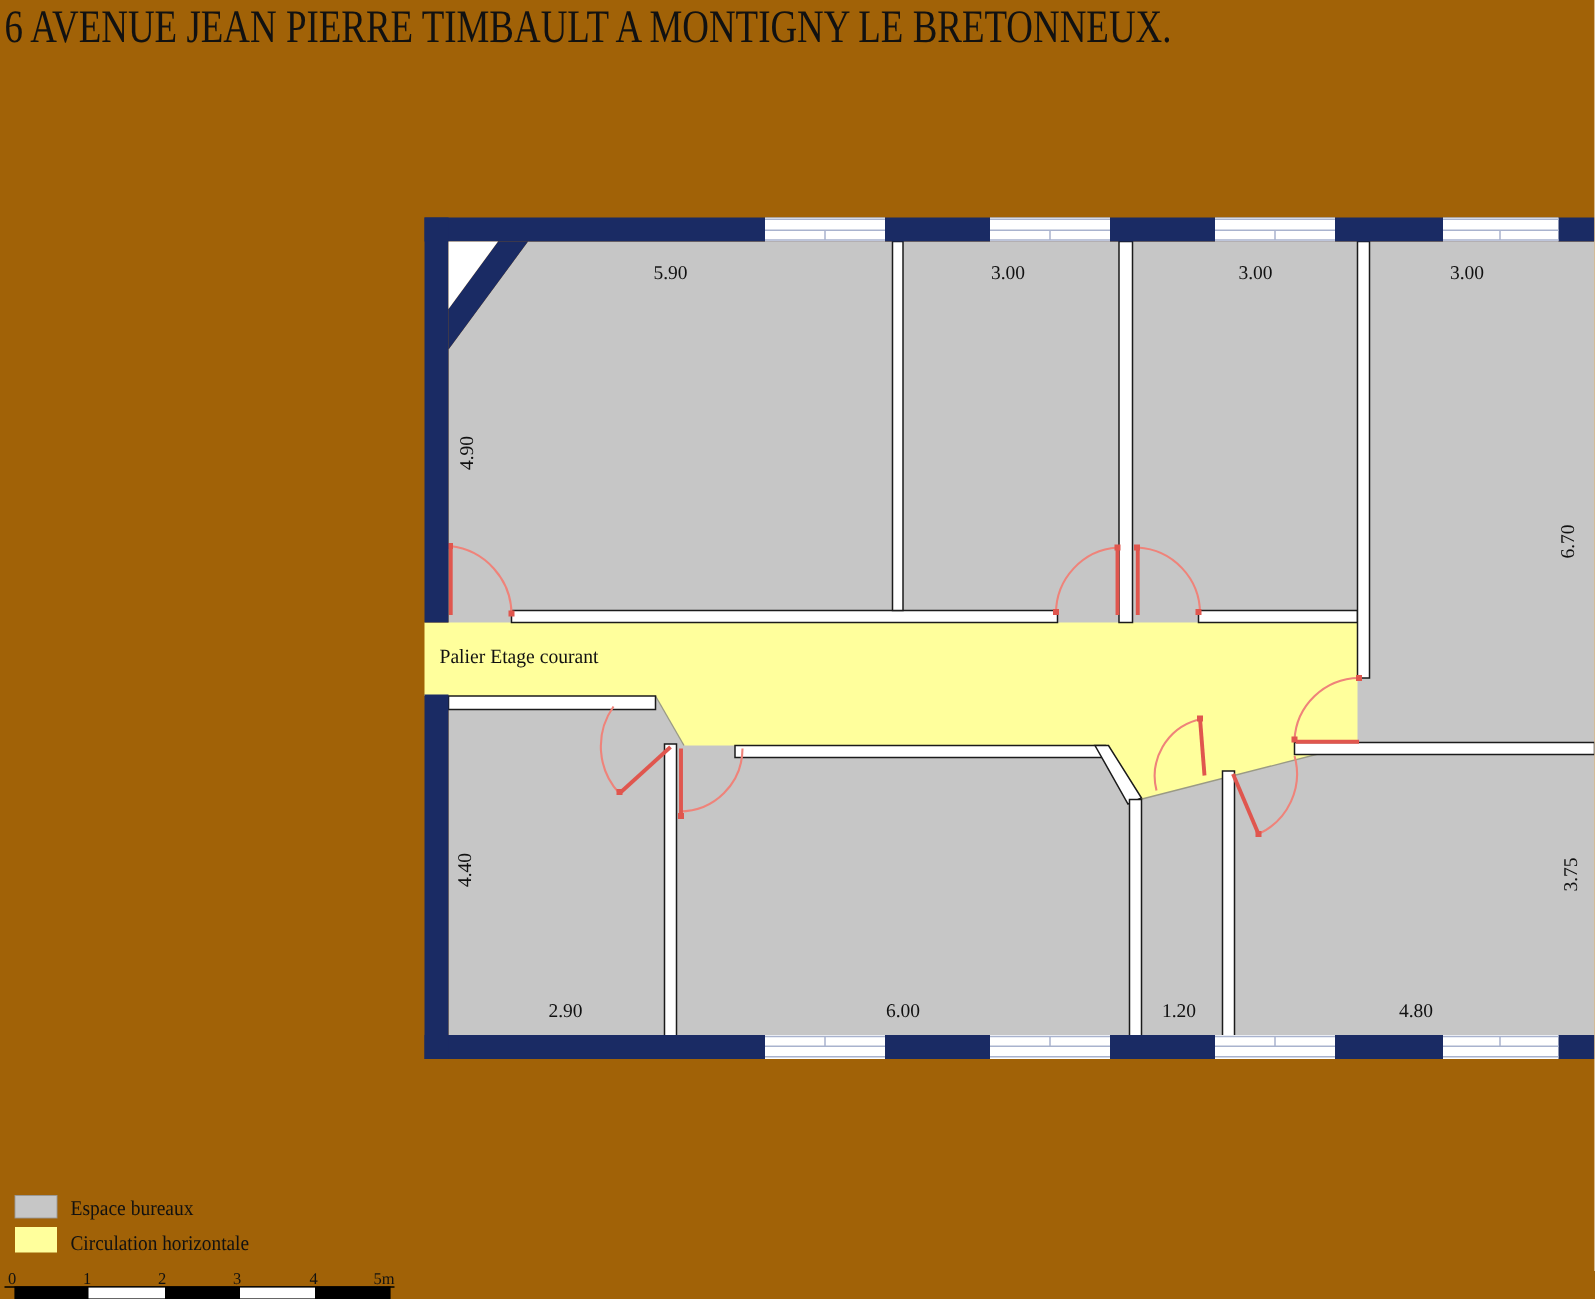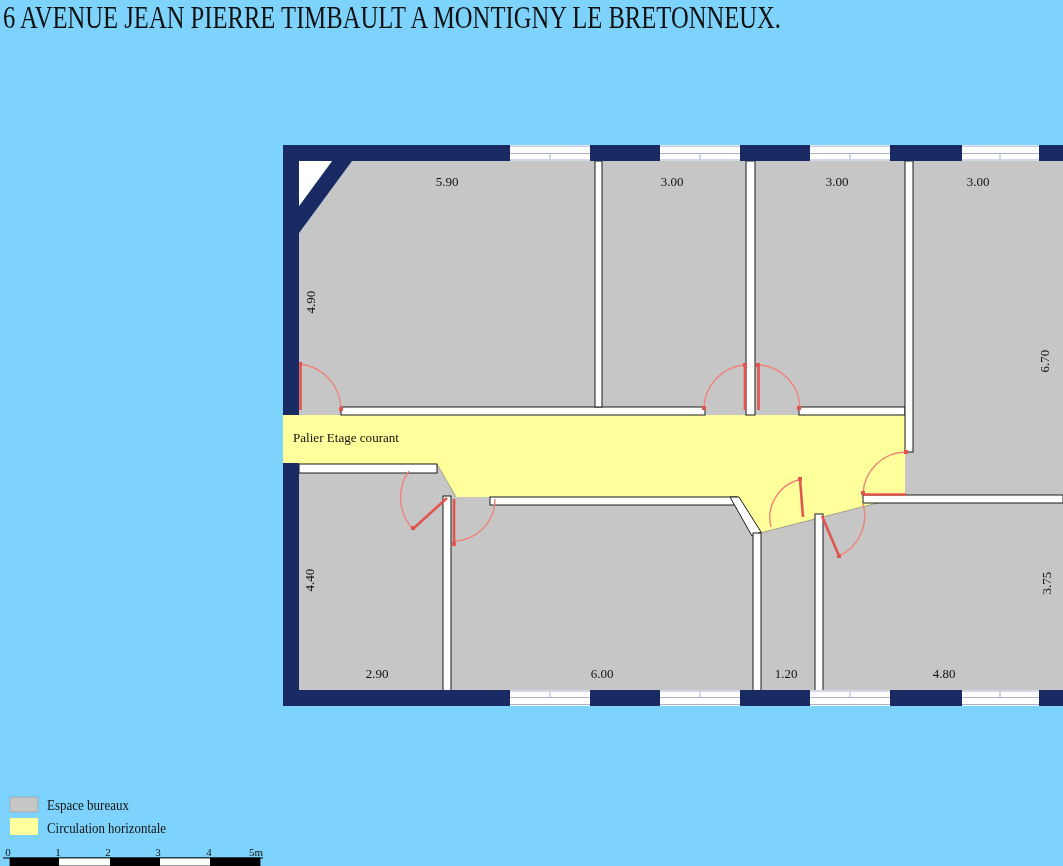--- a/index.html
+++ b/index.html
@@ -1,16 +1,16 @@
 <!DOCTYPE html>
 <html><head>
 <meta charset="utf-8">
 <style>
   html,body{margin:0;padding:0;background:#ffffff;}
-  .page{position:relative;width:1063px;height:866px;background:#7dd3fc;overflow:hidden;}
+  .page{position:relative;width:1063px;height:866px;background:#a16207;overflow:hidden;}
   svg{display:block;}
   text{font-family:"Liberation Serif","DejaVu Serif",serif;fill:#111;}
   .title-text{font-size:31px;}
   .dim-text{font-size:13px;}
   .palier-text{font-size:13.5px;}
   .legend-text{font-size:14px;}
   .scale-text{font-size:11px;}
   .wall-int{fill:#ffffff;stroke:#1b1b1b;stroke-width:1;}
   .arc{fill:none;stroke-width:1.4;}
   .leaf{stroke-width:2.6;fill:none;}

